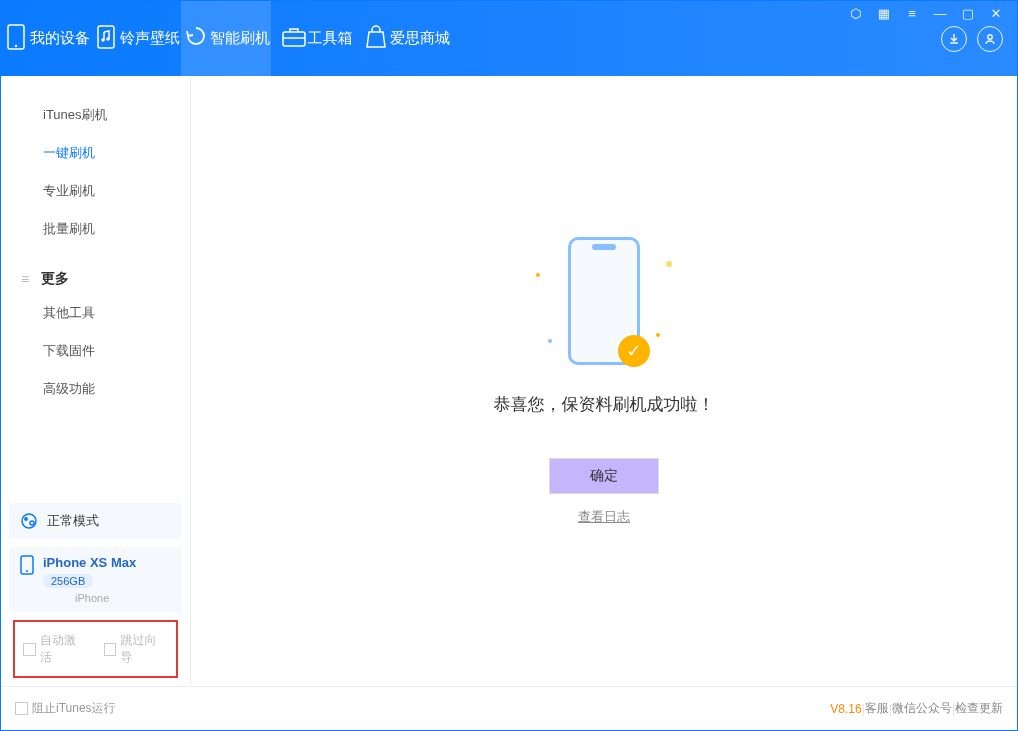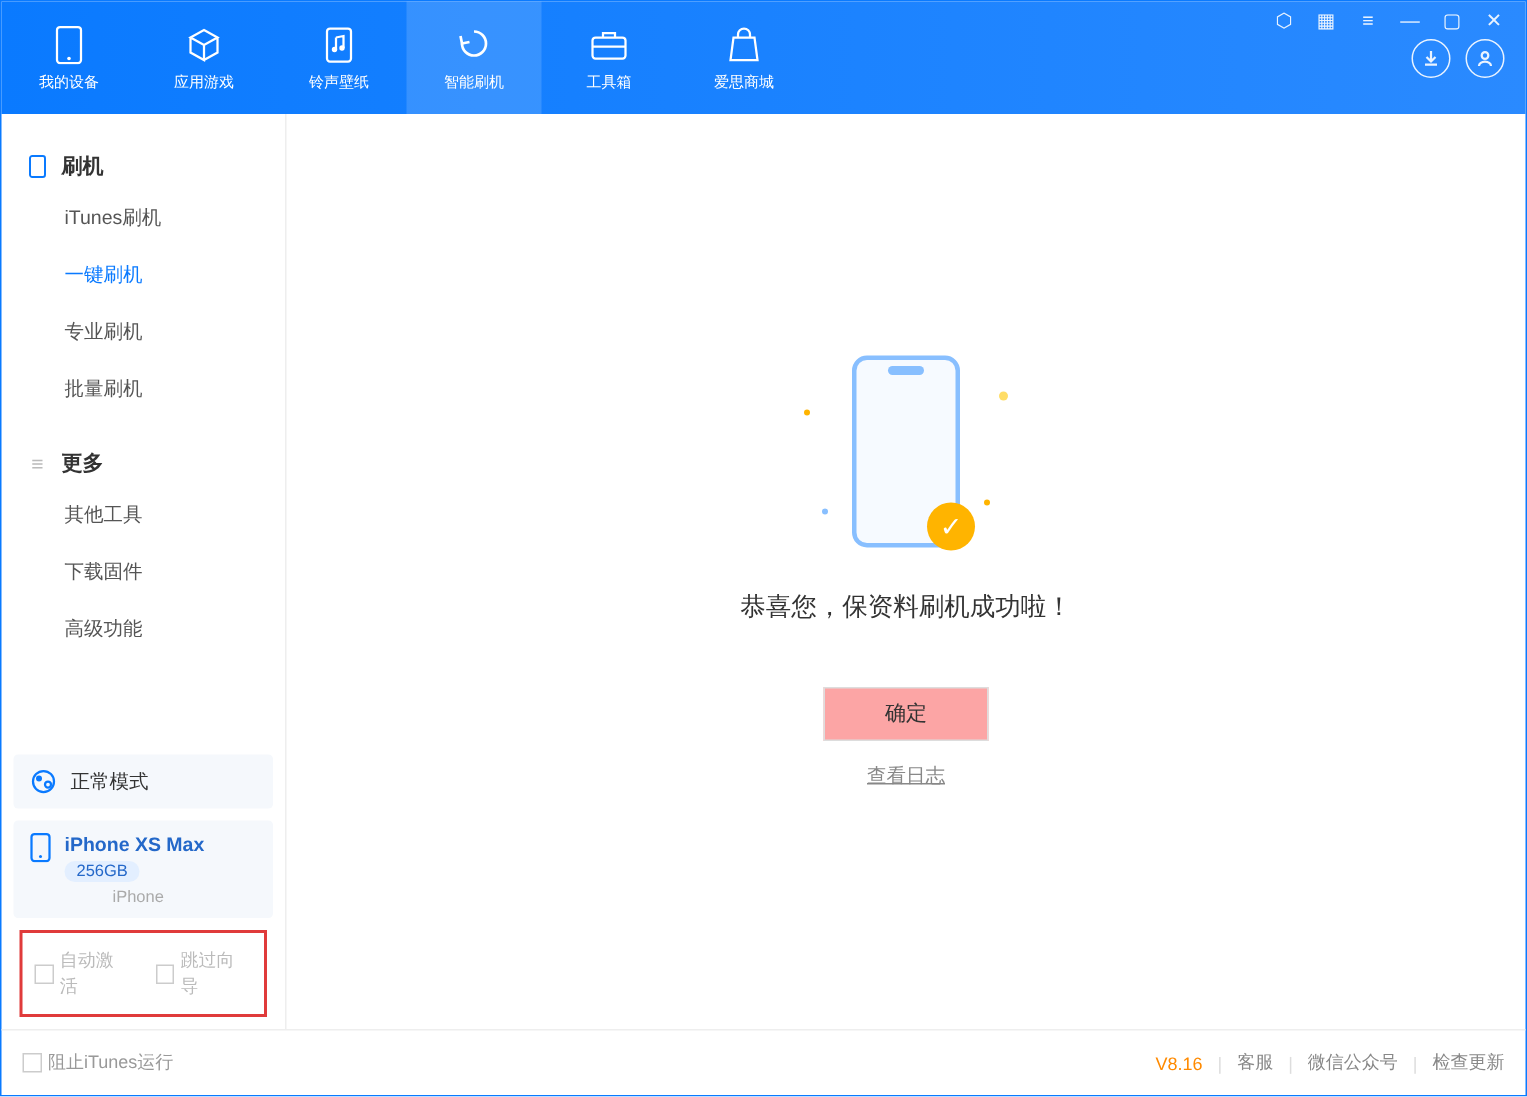--- a/index.html
+++ b/index.html
@@ -5,21 +5,21 @@
 * { margin: 0; padding: 0; box-sizing: border-box; font-family: "Microsoft YaHei", Arial, sans-serif; }
 body { background: #fff; }
 .window { width: 1018px; height: 731px; border: 1px solid #0a7aff; background: #fff; display: flex; flex-direction: column; }
 .titlebar { height: 75px; background: linear-gradient(to right, #0a7aff, #2a8aff); display: flex; align-items: center; color: #fff; }
 .logo-area { display: flex; align-items: center; padding: 0 20px; width: 200px; }
 .logo-circle { width: 36px; height: 36px; border: 3px solid #fff; border-radius: 50%; display: flex; align-items: center; justify-content: center; font-style: italic; font-weight: bold; font-size: 20px; margin-right: 8px; }
 .logo-text { display: flex; flex-direction: column; }
 .logo-name { font-size: 18px; font-weight: bold; letter-spacing: 1px; }
 .logo-url { font-size: 11px; opacity: 0.95; }
 .nav-tabs { display: flex; height: 100%; }
-.nav-tab { width: 90px; display: flex; flex-direction: column; align-items: center; justify-content: center; color: #fff; font-size: 10px; cursor: pointer; }
+.nav-tab { width: 90px; display: flex; flex-direction: row; align-items: center; justify-content: center; color: #fff; font-size: 15px; cursor: pointer; }
 .nav-tab.active { background: rgba(255,255,255,0.15); }
 .nav-tab .icon { width: 28px; height: 28px; margin-bottom: 4px; display: flex; align-items: center; justify-content: center; }
 .titlebar-right { margin-left: auto; display: flex; align-items: center; padding-right: 14px; gap: 10px; }
 .tb-icon { width: 22px; height: 22px; display: flex; align-items: center; justify-content: center; color: #fff; opacity: 0.9; cursor: pointer; }
 .tb-icon.circle { border: 1.5px solid #fff; border-radius: 50%; width: 26px; height: 26px; }
 .win-controls { position: absolute; top: 6px; right: 14px; display: flex; gap: 12px; color: #fff; font-size: 13px; }
 .win-ctrl { cursor: pointer; opacity: 0.9; width: 16px; text-align: center; }
 .body-area { flex: 1; display: flex; min-height: 0; }
 .sidebar { width: 190px; border-right: 1px solid #eee; display: flex; flex-direction: column; }
 .side-scroll { flex: 1; overflow: auto; padding-top: 12px; }
@@ -41,25 +41,25 @@
 .chk-box { width: 13px; height: 13px; border: 1px solid #ccc; background: #fff; }
 .main { flex: 1; display: flex; flex-direction: column; align-items: center; justify-content: center; color: #333; position: relative; }
 .illus { position: relative; width: 180px; height: 140px; margin-bottom: 16px; }
 .phone { position: absolute; left: 50%; top: 0; transform: translateX(-50%); width: 72px; height: 128px; border: 3px solid #88bfff; border-radius: 10px; background: #f6faff; }
 .phone::before { content:""; position:absolute; top:4px; left:50%; transform:translateX(-50%); width:24px; height:6px; background:#88bfff; border-radius:3px; }
 .badge { position: absolute; right: 44px; bottom: 10px; width: 32px; height: 32px; background: #ffb400; border-radius: 50%; color: #fff; display: flex; align-items: center; justify-content: center; font-size: 18px; }
 .dot { position: absolute; width: 4px; height: 4px; background: #ffb400; border-radius: 50%; }
 .dot.a { left: 22px; top: 36px; } .dot.b { right: 22px; top: 24px; width:6px;height:6px;background:#ffdd66;}
 .dot.c { left: 34px; bottom: 34px; background:#88bfff;} .dot.d { right: 34px; bottom: 40px;}
 .msg { font-size: 17px; color: #333; margin-bottom: 42px; }
-.ok-btn { border: 1px solid #ddd; background: #fca5a5; padding: 8px 40px; font-size: 14px; cursor: pointer; margin-bottom: 14px; color:#333; }
+.ok-btn { border: 1px solid #ddd; background: #c4b5fd; padding: 8px 40px; font-size: 14px; cursor: pointer; margin-bottom: 14px; color:#333; }
 .log-link { color: #888; font-size: 13px; text-decoration: underline; cursor: pointer; }
 .statusbar { height: 44px; border-top: 1px solid #eee; display: flex; align-items: center; padding: 0 14px; font-size: 12px; color: #999; }
 .statusbar .chk { color: #999; }
-.statusbar .right { margin-left: auto; display: flex; align-items: center; gap: 10px; }
+.statusbar .right { margin-left: auto; display: flex; align-items: center; gap: 0; }
 .statusbar .sep { color: #ddd; }
 .statusbar .ver { color: #ff8a00; }
 .statusbar .lnk { color: #888; cursor: pointer; }
 svg { display: block; }
 </style>
 </head>
 <body>
 
 <div class="window">
   <div class="win-controls">
@@ -74,28 +74,20 @@
   <div class="titlebar">
     <div class="nav-tabs">
       <div class="nav-tab">
         <span class="icon">
             <svg width="20" height="26" viewBox="0 0 20 26">
               <rect x="2" y="1" width="16" height="24" rx="2" fill="none" stroke="#fff" stroke-width="1.5"></rect>
               <circle cx="10" cy="22" r="1.2" fill="#fff"></circle>
             </svg>
           </span>
         <span>我的设备</span>
-      </div>
-      <div class="nav-tab">
-        <span class="icon">
-            <svg width="24" height="24" viewBox="0 0 24 24">
-              <path d="M12 2 L21 7 L12 12 L3 7 Z M3 7 V17 L12 22 V12 M21 7 V17 L12 22" fill="none" stroke="#fff" stroke-width="1.5"></path>
-            </svg>
-          </span>
-        <span>应用游戏</span>
       </div>
       <div class="nav-tab">
         <span class="icon">
             <svg width="22" height="26" viewBox="0 0 22 26">
               <rect x="3" y="2" width="16" height="22" rx="2" fill="none" stroke="#fff" stroke-width="1.5"></rect>
               <path d="M9 8 V16 M9 8 L14 7 V15" fill="none" stroke="#fff" stroke-width="1.5"></path>
               <circle cx="8" cy="16" r="1.8" fill="#fff"></circle>
               <circle cx="13" cy="15" r="1.8" fill="#fff"></circle>
             </svg>
           </span>
@@ -140,28 +132,20 @@
             <path d="M3 12 a4 3 0 0 1 8 0" fill="none" stroke="#fff" stroke-width="1.5"></path>
           </svg>
         </span>
     </div>
   </div>
 
   <div class="body-area">
     <div class="sidebar">
       <div class="side-scroll">
         <div class="side-group">
-          <div class="side-group-title">
-            <span class="gicon">
-                <svg width="12" height="16" viewBox="0 0 12 16">
-                  <rect x="1" y="1" width="10" height="14" rx="1.5" fill="none" stroke="#0a7aff" stroke-width="1.3"></rect>
-                </svg>
-              </span>
-            <span>刷机</span>
-          </div>
           <div class="side-item">iTunes刷机</div>
           <div class="side-item active">一键刷机</div>
           <div class="side-item">专业刷机</div>
           <div class="side-item">批量刷机</div>
         </div>
         <div class="side-group">
           <div class="side-group-title">
             <span class="gicon" style="color:#bbb;">≡</span>
             <span>更多</span>
           </div>

